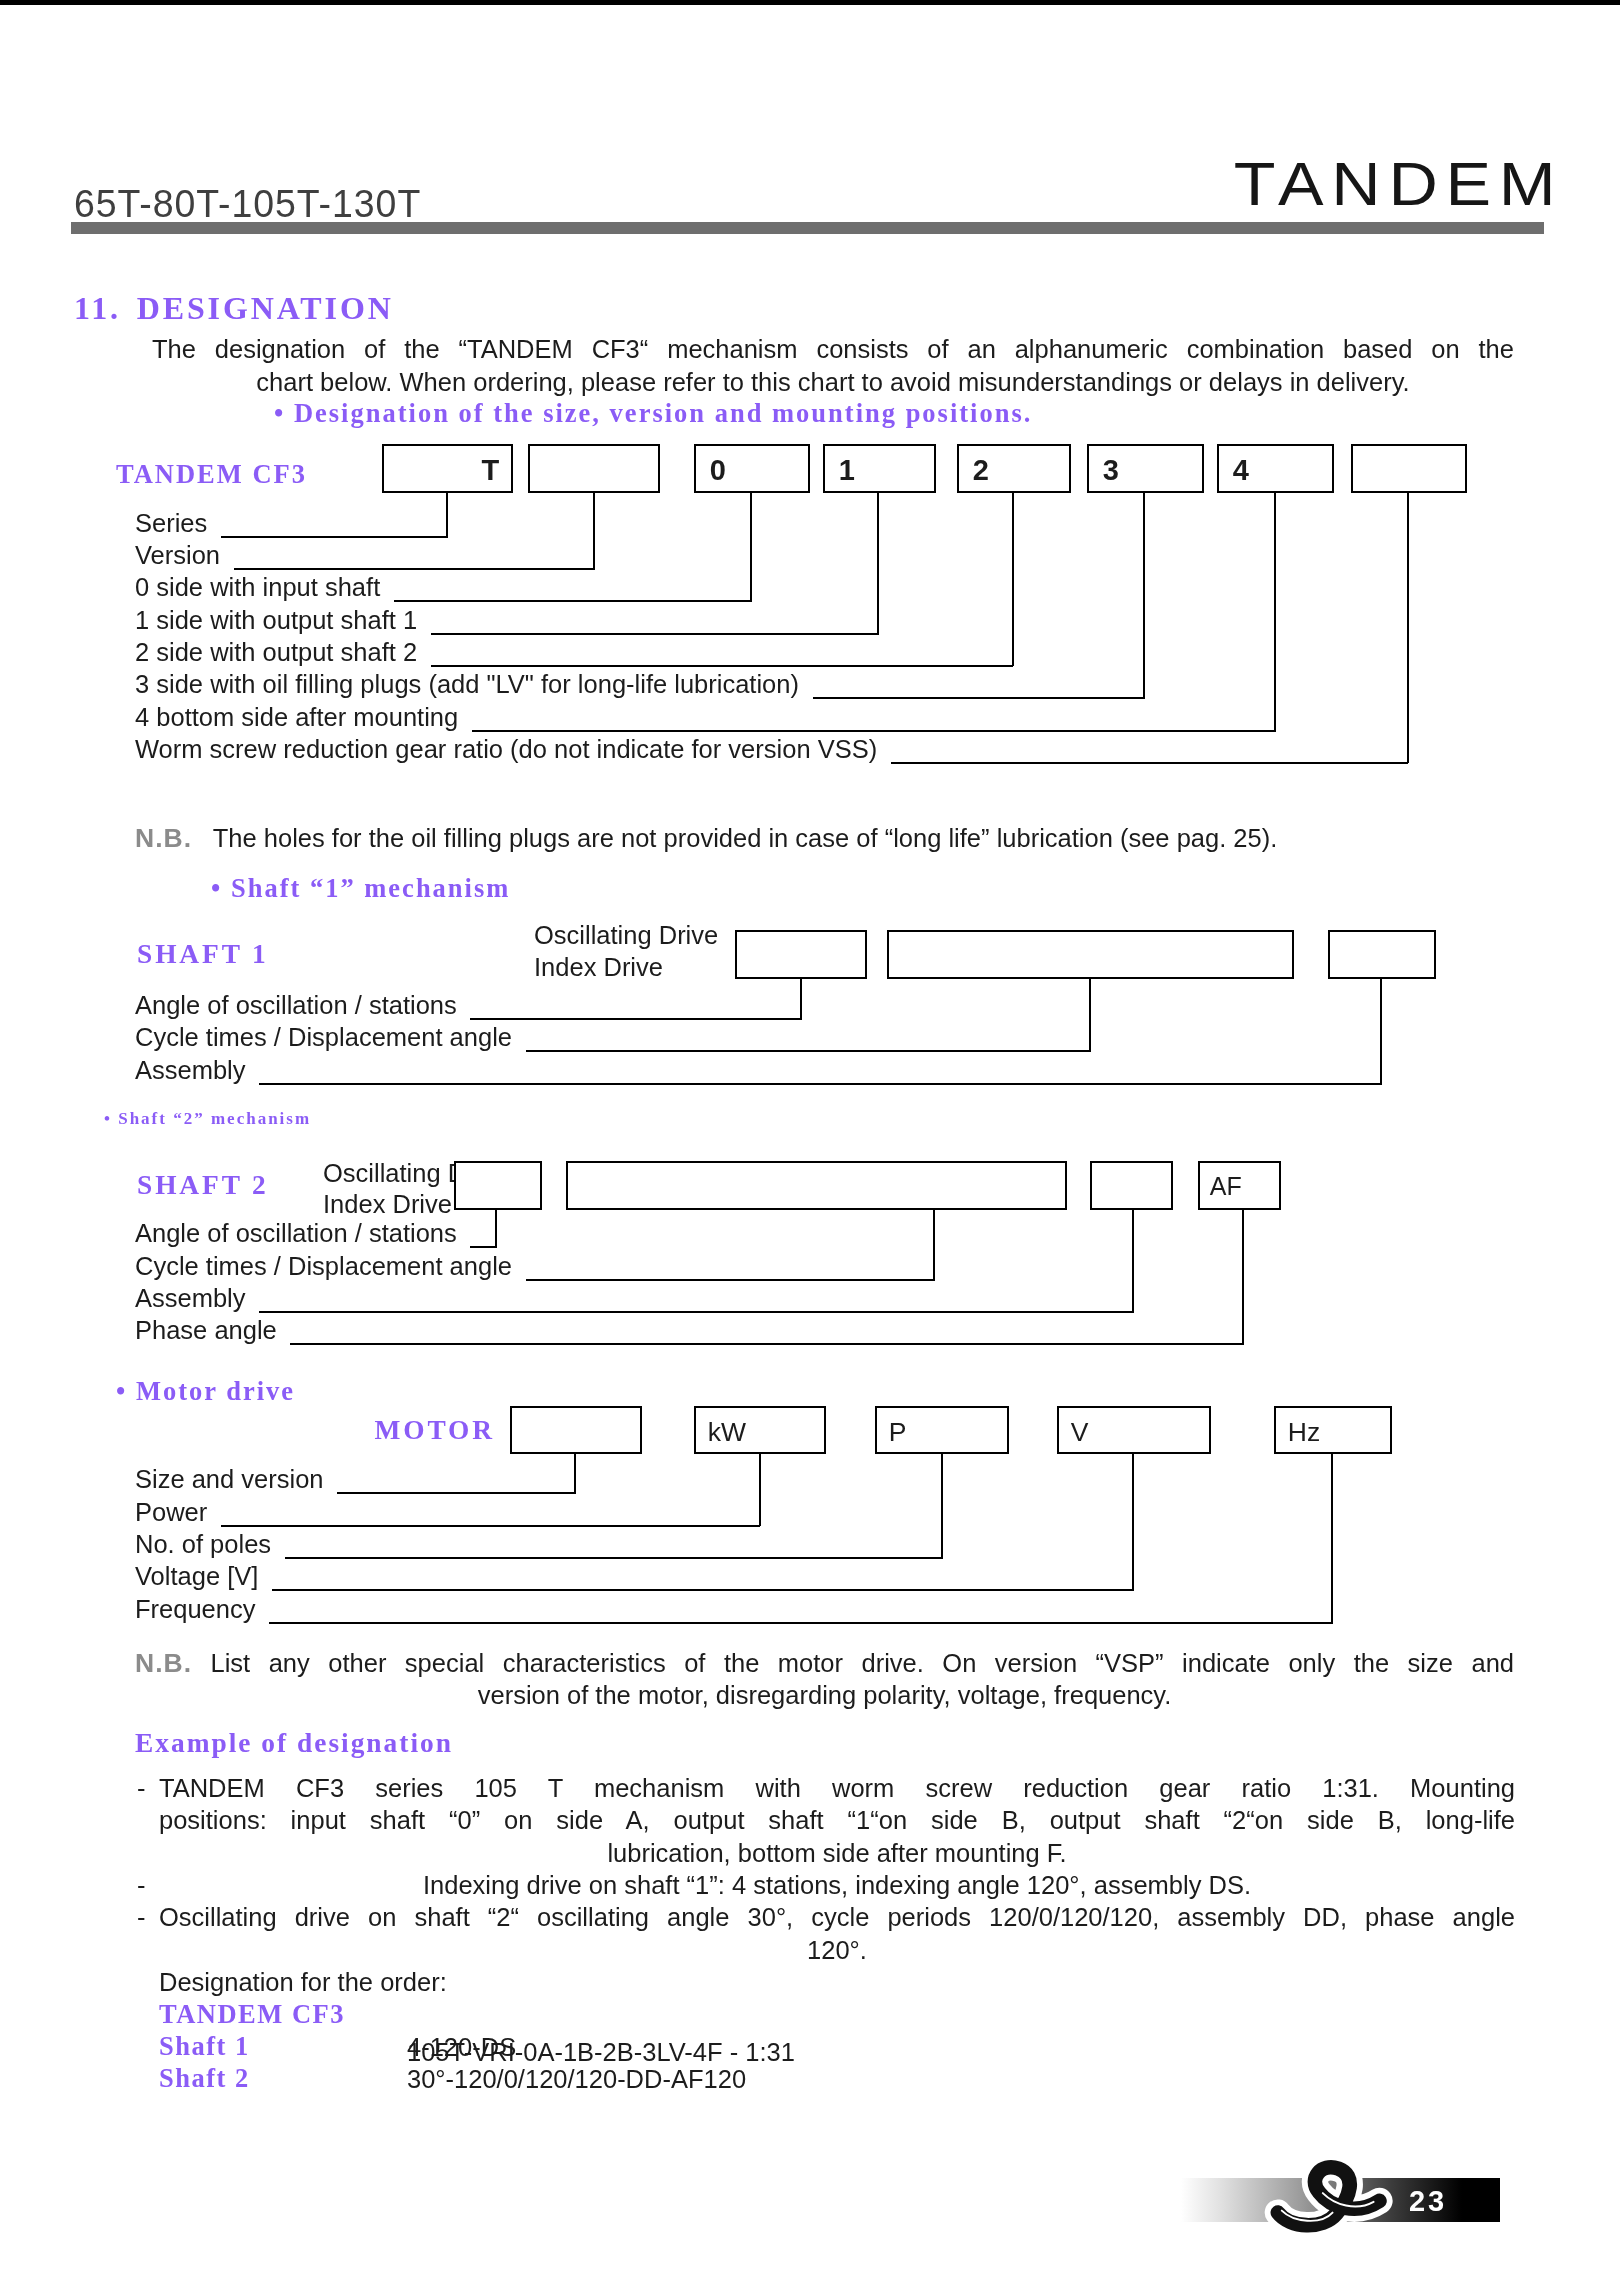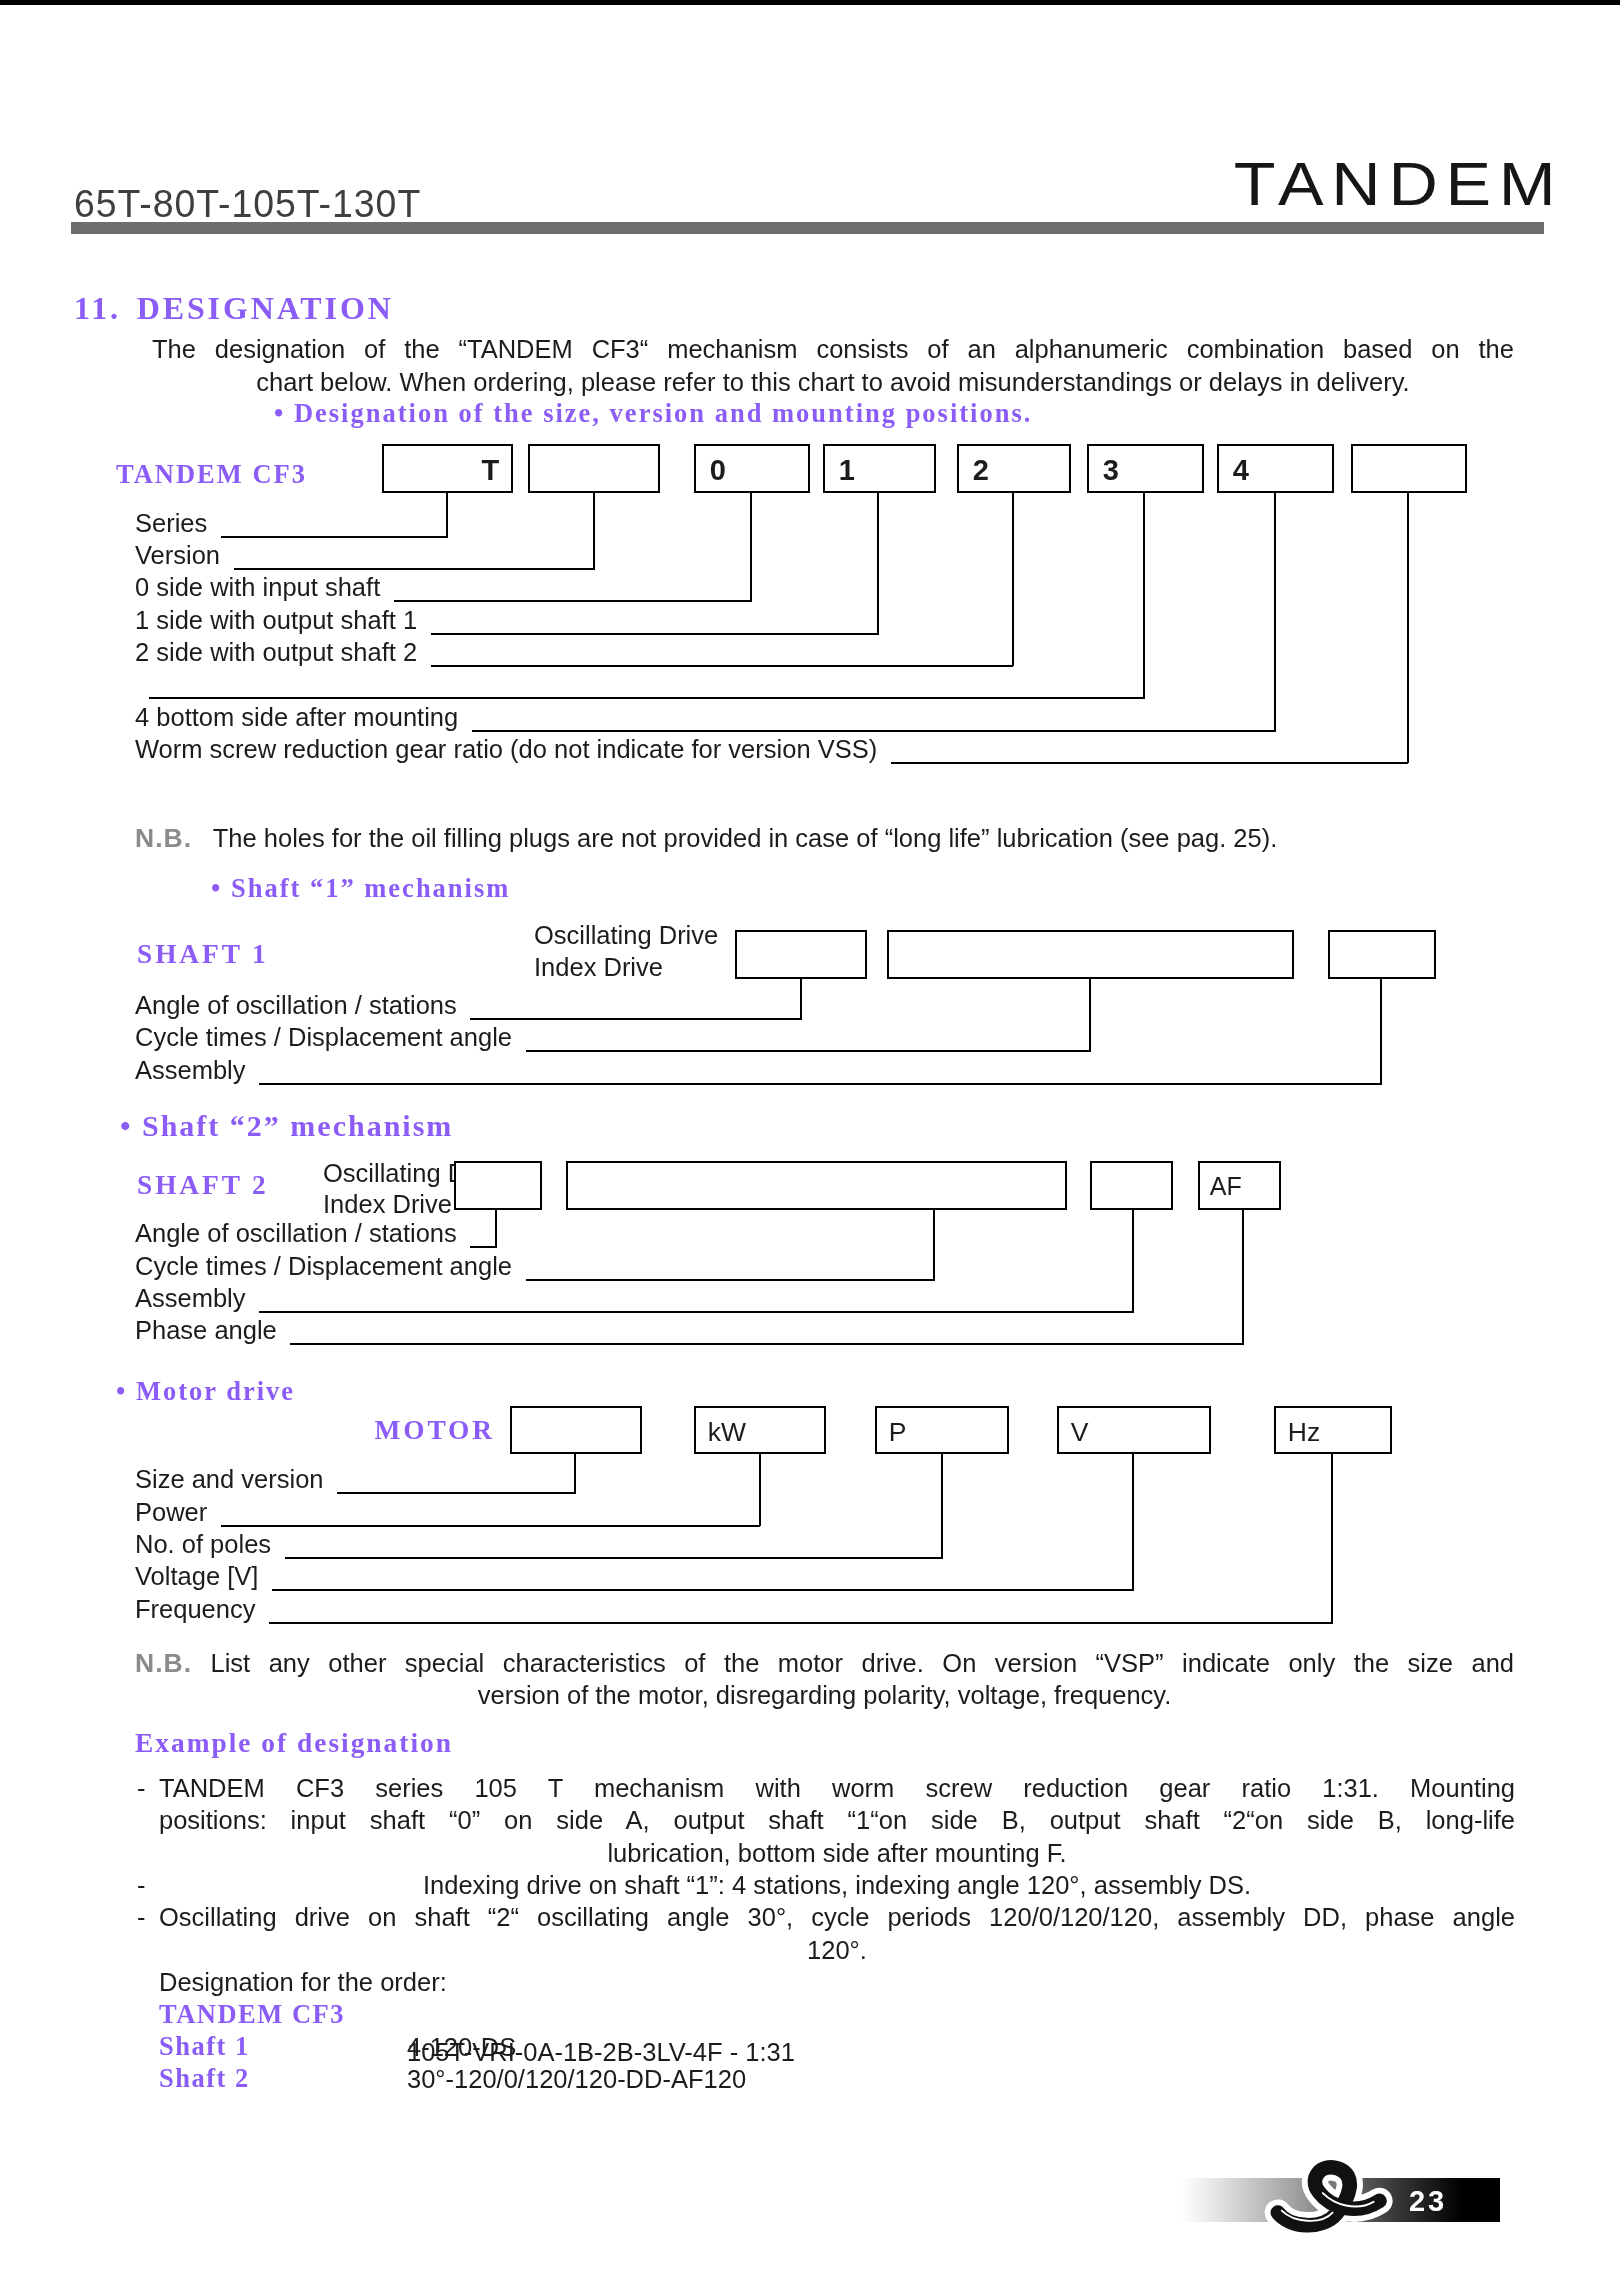--- a/index.html
+++ b/index.html
@@ -75,20 +75,21 @@
   </div>
   <div class="lrow" style="left:135px;top:603px;width:744px;">
     <span class="t">1 side with output shaft 1</span>
       <span class="ln"></span>
   </div>
   <div class="lrow" style="left:135px;top:635px;width:878px;">
     <span class="t">2 side with output shaft 2</span>
       <span class="ln"></span>
   </div>
   <div class="lrow" style="left:135px;top:667px;width:1010px;">
+    <span class="t">3 side with oil filling plugs (add "LV" for long-life lubrication)</span>
       <span class="ln"></span>
   </div>
   <div class="lrow" style="left:135px;top:700px;width:1141px;">
     <span class="t">4 bottom side after mounting</span>
       <span class="ln"></span>
   </div>
   <div class="lrow" style="left:135px;top:732px;width:1273px;">
     <span class="t">Worm screw reduction gear ratio (do not indicate for version VSS)</span>
       <span class="ln"></span>
   </div>
@@ -126,21 +127,21 @@
   </div>
   <div class="lrow" style="left:135px;top:1053px;width:1247px;">
     <span class="t">Assembly</span>
       <span class="ln"></span>
   </div>
 
   <div class="vline" style="left:800px;top:978px;height:40px;"></div>
   <div class="vline" style="left:1089px;top:978px;height:73px;"></div>
   <div class="vline" style="left:1380px;top:978px;height:105px;"></div>
 
-  <div class="abs ghead" style="left:120px;top:1109px;font-size:30px;letter-spacing:2px;white-space:nowrap;">• Shaft “2” mechanism</div>
+  <div class="abs ghead" style="left:104px;top:1109px;font-size:17px;letter-spacing:2px;white-space:nowrap;">• Shaft “2” mechanism</div>
   <div class="abs ghead" style="left:137px;top:1170px;font-size:27.4px;letter-spacing:2.9px;white-space:nowrap;">SHAFT 2</div>
   <div class="abs body26" style="left:323px;top:1158px;">Oscillating Drive</div>
   <div class="abs body26" style="left:323px;top:1189px;">Index Drive</div>
 
   <div class="box" style="left:454px;top:1161px;width:88px;height:49px;"></div>
   <div class="box" style="left:566px;top:1161px;width:501px;height:49px;"></div>
   <div class="box" style="left:1090px;top:1161px;width:83px;height:49px;"></div>
   <div class="box" style="left:1198px;top:1161px;width:83px;height:49px;">
     <div style="font-size:25px;padding:8.8px 0 0 9.8px;">AF</div>
   </div>

